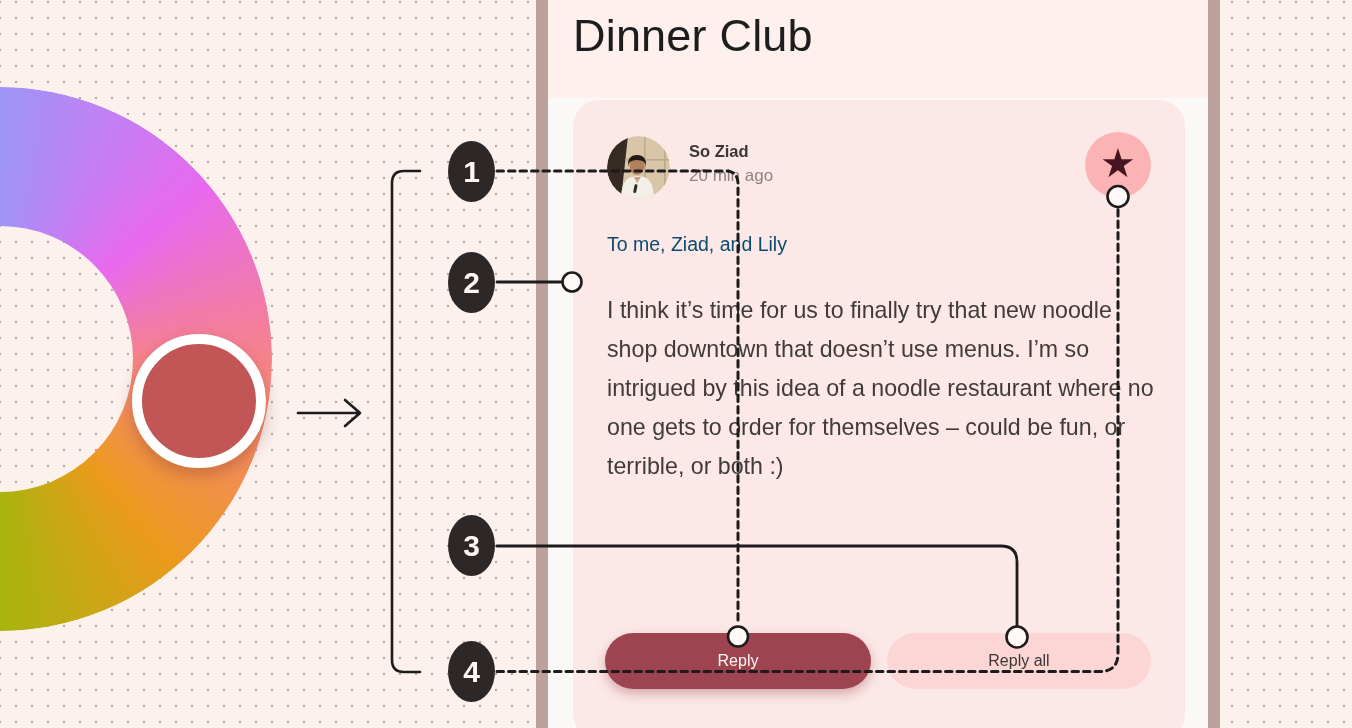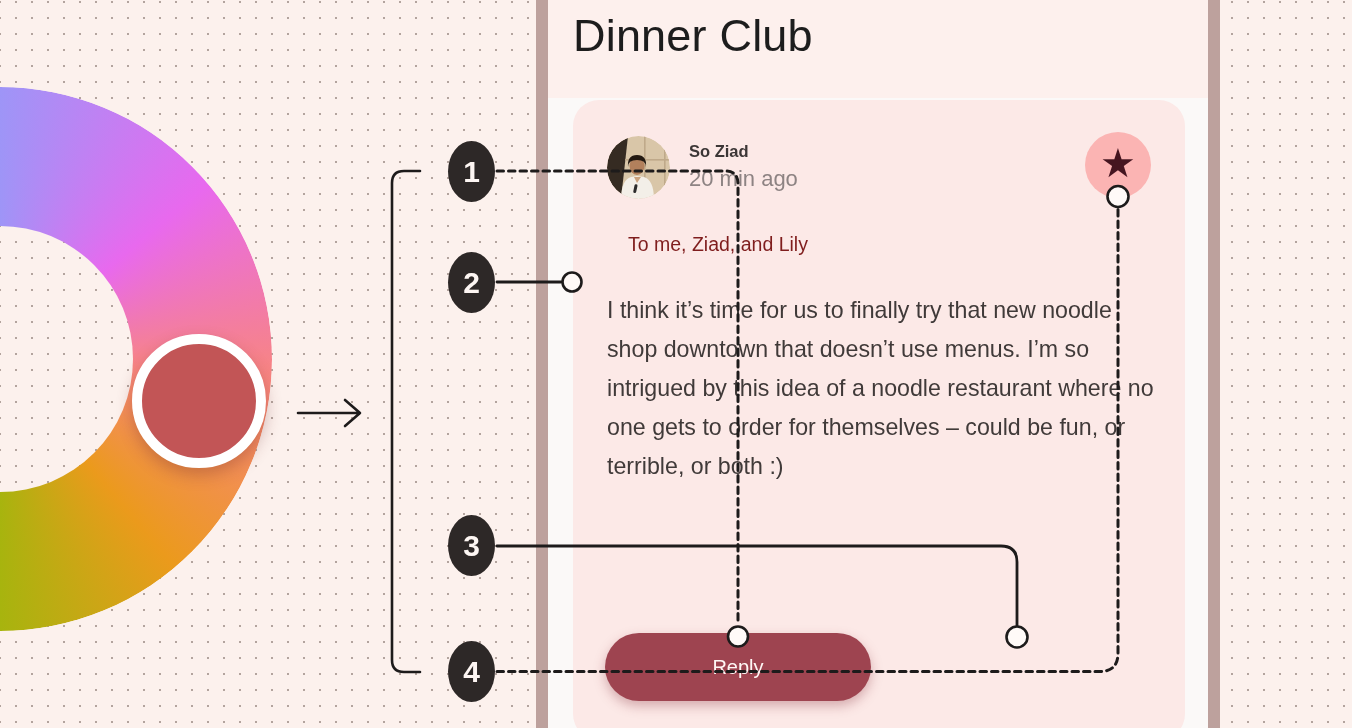--- a/index.html
+++ b/index.html
@@ -30,27 +30,27 @@
   .panel{position:absolute;left:548px;top:0;width:660px;height:728px;background:var(--panel-bg);}
   .panel-header{position:absolute;left:0;top:0;width:660px;height:98px;background:var(--header-band);}
   .panel-title{position:absolute;left:25px;top:16px;font-size:45px;line-height:40px;font-weight:500;
         color:#1d1d1d;letter-spacing:.2px;}
 
   
   .card{position:absolute;left:25px;top:100px;width:612px;height:640px;border-radius:26px;
         background:var(--card-bg);}
   .avatar{position:absolute;left:34px;top:36px;width:63px;height:63px;border-radius:50%;overflow:hidden;}
   .sender-name{position:absolute;left:116px;top:42px;font-size:16.5px;font-weight:bold;color:var(--text-dark);}
-  .sender-time{position:absolute;left:116px;top:66px;font-size:22px;color:var(--text-gray);}
+  .sender-time{position:absolute;left:116px;top:66px;font-size:17px;color:var(--text-gray);}
   .star-chip{position:absolute;left:512px;top:32px;width:66px;height:66px;border-radius:50%;
         background:var(--chip-pink);display:flex;align-items:center;justify-content:center;cursor:pointer;border:none;padding:0;}
   .star-glyph{font-size:40px;line-height:1;color:#451520;transform:translateY(-2px);}
-  .recipients{position:absolute;left:34px;top:133px;font-size:19.5px;color:#7f1d1d;margin-left:21px;}
+  .recipients{position:absolute;left:34px;top:133px;font-size:19.5px;color:#0c4a6e;}
   .body-text{position:absolute;left:34px;top:191px;width:556px;font-size:23.2px;line-height:39px;color:#403a39;}
-  .btn{position:absolute;top:533px;height:68px;border:none;border-radius:34px;font-size:20px;
+  .btn{position:absolute;top:533px;height:56px;border:none;border-radius:34px;font-size:16px;
         font-family:"Liberation Sans",sans-serif;cursor:pointer;}
   .btn-reply{left:32px;width:266px;background:var(--accent-maroon);color:#fff7f5;
         box-shadow:0 5px 12px rgba(140,55,65,.35);}
   .btn-reply-all{left:314px;width:264px;background:var(--button-pink);color:var(--text-dark);}
 
   
   .annotations{position:absolute;left:0;top:0;pointer-events:none;}
   .callout{position:absolute;width:47px;height:61px;border-radius:50%;background:var(--callout-bg);
         display:flex;align-items:center;justify-content:center;color:#fdf6f3;
         font-size:30px;font-weight:600;}
@@ -101,20 +101,21 @@
       <div class="sender-time">20 min ago</div>
 
       <button class="star-chip">
         <span class="star-glyph">★</span>
       </button>
 
       <div class="recipients">To me, Ziad, and Lily</div>
       <div class="body-text">I think it’s time for us to finally try that new noodle shop downtown that doesn’t use menus. I’m so intrigued by this idea of a noodle restaurant where no one gets to order for themselves – could be fun, or terrible, or both :)</div>
 
       <button class="btn btn-reply">Reply</button>
+      <button class="btn btn-reply-all">Reply all</button>
     </div>
   </div>
 
   <svg class="annotations" width="1352" height="728" viewBox="0 0 1352 728">
     <g stroke="#1d1b1b" fill="none" stroke-linecap="round" stroke-linejoin="round">
 
       <path d="M420 171 H404 Q392 171 392 183 V660 Q392 672 404 672 H420" stroke-width="2.6"></path>
 
       <g>
         <path d="M298 413 H358 M345 400 L360 413 L345 426" stroke-width="2.6"></path>

